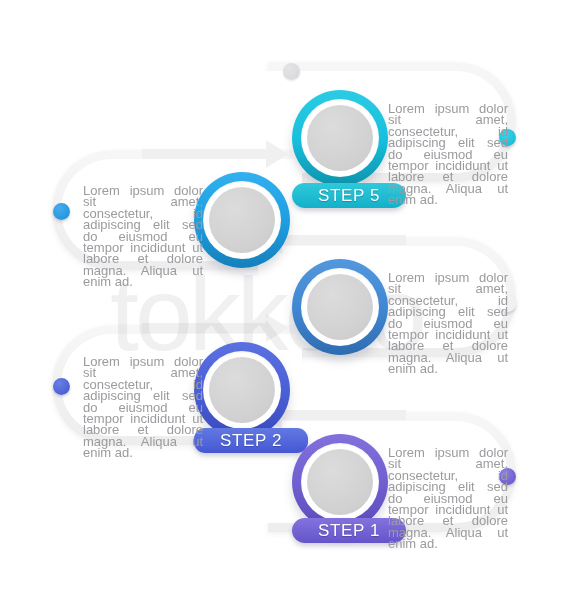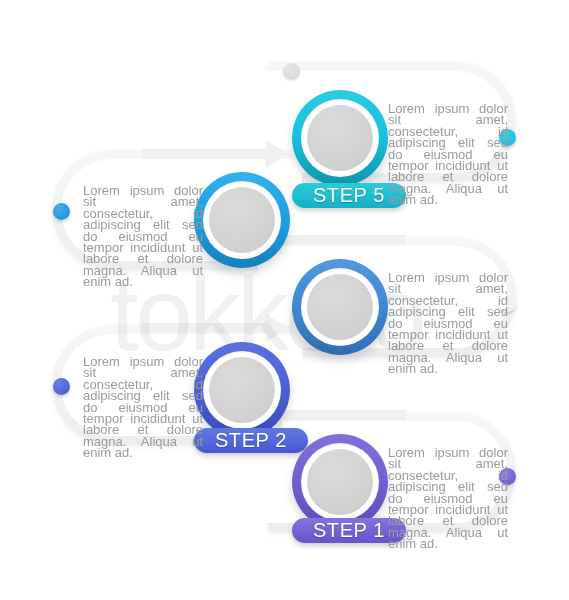--- a/index.html
+++ b/index.html
@@ -51,21 +51,21 @@
     background:radial-gradient(circle at 38% 32%,#dcdcdc 0%,#d2d2d2 60%,#c9c9c9 100%);
   }
 
   
   .pill{
     position:absolute;
     height:25px;min-width:86px;
     border-radius:13px;
     display:flex;align-items:center;justify-content:center;
     color:#ffffff;
-    font-size:20px;
+    font-size:17px;
     letter-spacing:.6px;
     text-shadow:0 1px 1px rgba(0,0,0,.22);
     box-shadow:0 3px 5px rgba(80,85,110,.28);
     padding:0 14px;
     white-space:nowrap;
   }
 
   
   .copy{
     position:absolute;
@@ -184,21 +184,21 @@
       <div class="core"></div>
     </div>
   </div>
   <div class="copy" style="left:388px;top:272px;">Lorem ipsum dolor sit amet, consectetur, id adipiscing elit sed do eiusmod eu tempor incididunt ut labore et dolore magna. Aliqua ut enim ad.</div>
 
   <div class="ring" style="left:194px;top:342px;background:linear-gradient(180deg,#5b70e0 0%,#4a5fd6 52%,#3a49bb 100%);">
     <div class="gap">
       <div class="core"></div>
     </div>
   </div>
-  <div class="pill" style="left:194px;top:428px;background:linear-gradient(180deg,#6179e2 0%,#4657d2 100%);">
+  <div class="pill" style="left:194px;top:428px;background:linear-gradient(180deg,#6179e2 0%,#4657d2 100%);border-radius:11px;">
     <span>STEP 2</span>
   </div>
   <div class="copy" style="left:83px;top:356px;">Lorem ipsum dolor sit amet, consectetur, id adipiscing elit sed do eiusmod eu tempor incididunt ut labore et dolore magna. Aliqua ut enim ad.</div>
 
   <div class="ring" style="left:292px;top:434px;background:linear-gradient(180deg,#8270dc 0%,#6f5fd0 52%,#5a4bb8 100%);">
     <div class="gap">
       <div class="core"></div>
     </div>
   </div>
   <div class="pill" style="left:292px;top:510px;background:linear-gradient(180deg,#8472de 0%,#6354c9 100%);margin-top:8px;">

